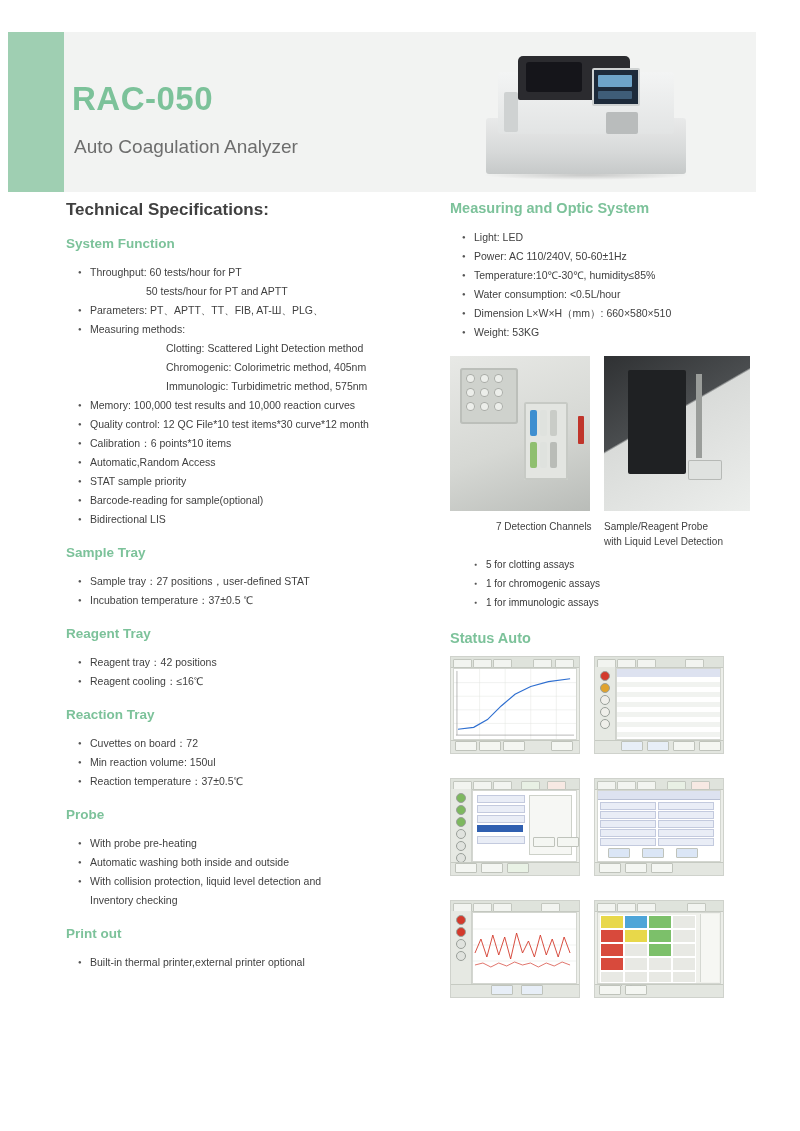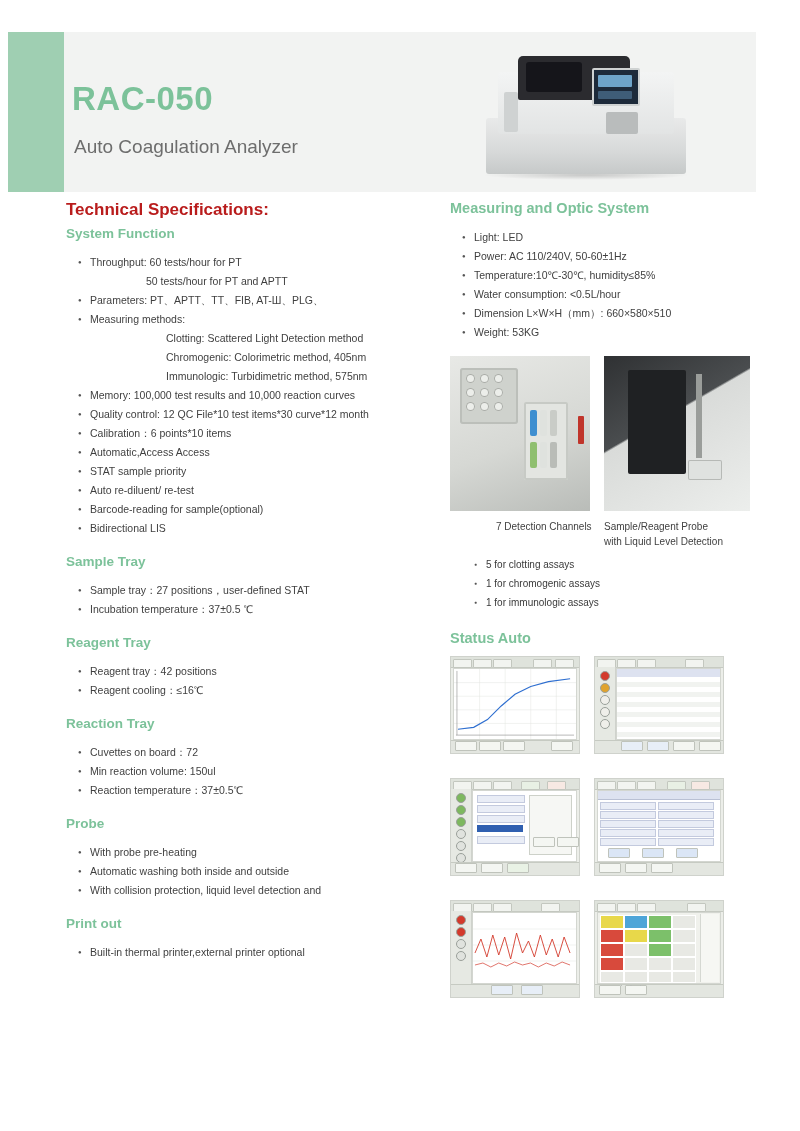--- a/index.html
+++ b/index.html
@@ -159,23 +159,23 @@
     width: 370px;
   }
   .col-right {
     position: absolute;
     left: 450px;
     top: 200px;
     width: 300px;
   }
   h2.spec-title {
     font-size: 17px;
-    color: #b91c1c;
+    color: #404040;
     font-weight: bold;
-    margin: 0 0 6px 0;
+    margin: 0 0 16px 0;
   }
   h3.section {
     font-size: 13.5px;
     color: #7cc29a;
     font-weight: bold;
     margin: 16px 0 8px 0;
   }
   h3.section.first { margin-top: 0; }
   .bullets { margin: 12px; padding: 0; list-style: none; }
   .bullets li {
@@ -366,23 +366,22 @@
       <li>Throughput: 60 tests/hour for PT</li>
       <li class="nobullet indent-1">50 tests/hour for PT and APTT</li>
       <li>Parameters: PT、APTT、TT、FIB, AT-Ш、PLG、</li>
       <li>Measuring methods:</li>
       <li class="nobullet indent-2">Clotting: Scattered Light Detection method</li>
       <li class="nobullet indent-2">Chromogenic: Colorimetric method, 405nm</li>
       <li class="nobullet indent-2">Immunologic: Turbidimetric method, 575nm</li>
       <li>Memory: 100,000 test results and 10,000 reaction curves</li>
       <li>Quality control:  12 QC File*10 test items*30 curve*12 month</li>
       <li>Calibration：6 points*10 items</li>
-      <li>Automatic,Access Access</li>
+      <li>Automatic,Random Access</li>
       <li>STAT sample priority</li>
-      <li>Auto re-diluent/ re-test</li>
       <li>Barcode-reading for sample(optional)</li>
       <li>Bidirectional LIS</li>
     </ul>
 
     <h3 class="section">Sample Tray</h3>
     <ul class="bullets">
       <li>Sample tray：27 positions，user-defined STAT</li>
       <li>Incubation temperature：37±0.5 ℃</li>
     </ul>
 
@@ -397,20 +396,21 @@
       <li>Cuvettes on board：72</li>
       <li>Min reaction volume: 150ul</li>
       <li>Reaction temperature：37±0.5℃</li>
     </ul>
 
     <h3 class="section">Probe</h3>
     <ul class="bullets">
       <li>With probe pre-heating</li>
       <li>Automatic washing both inside and outside</li>
       <li>With collision protection, liquid level detection and</li>
+      <li class="nobullet" style="padding-left:12px;">Inventory checking</li>
     </ul>
 
     <h3 class="section">Print out</h3>
     <ul class="bullets">
       <li>Built-in thermal printer,external printer optional</li>
     </ul>
   </div>
 
   <div class="col-right">
     <h3 class="section first" style="font-size:14.5px;">Measuring and Optic System</h3>

